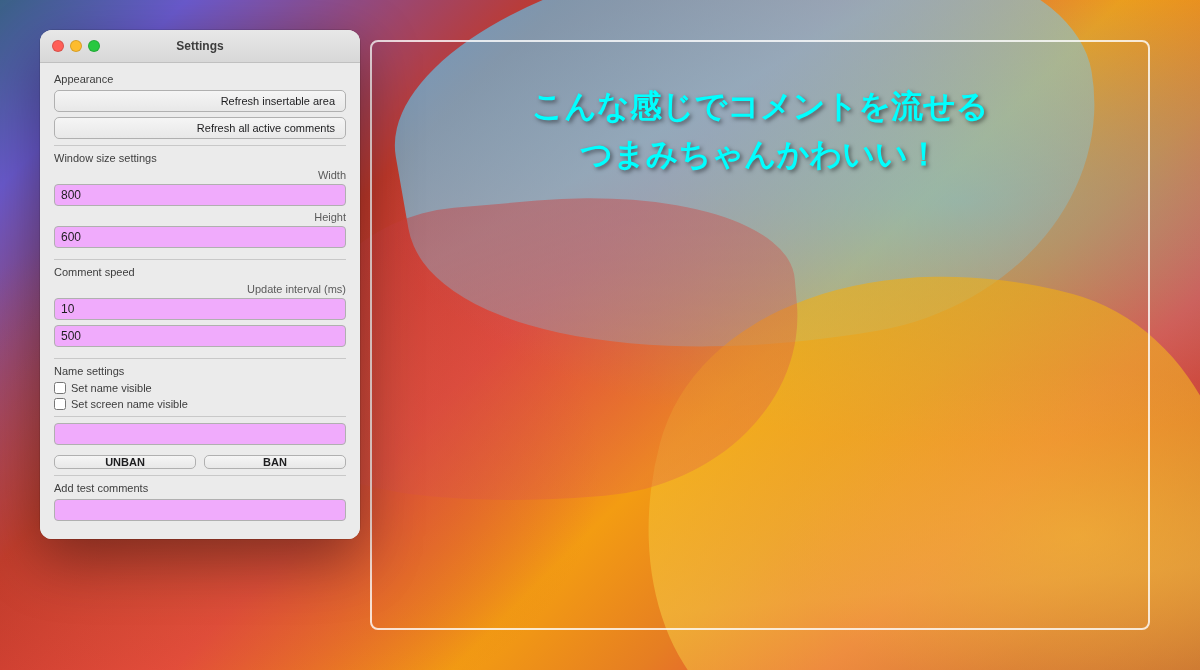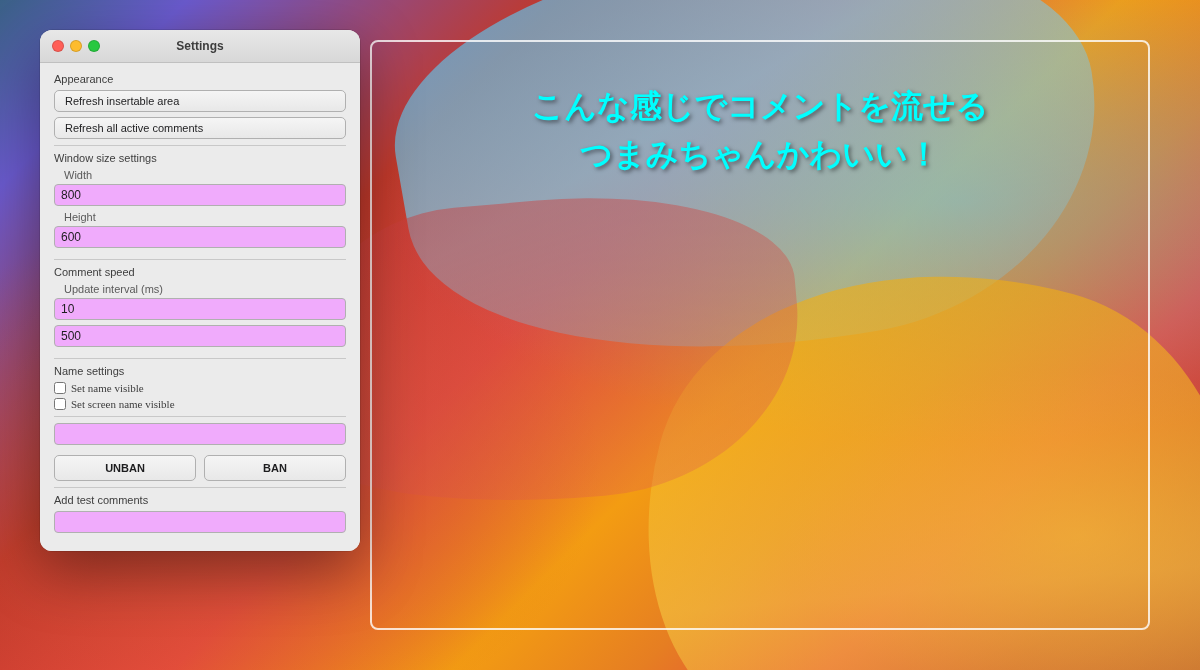--- a/index.html
+++ b/index.html
@@ -148,28 +148,29 @@
       display: block;
       width: 100%;
       padding: 4px 10px;
       margin-bottom: 5px;
       background: linear-gradient(180deg, #f5f5f5 0%, #e8e8e8 100%);
       border: 1px solid #b0b0b0;
       border-radius: 5px;
       font-size: 11px;
       color: #1d1d1f;
       cursor: pointer;
-      text-align: left;
+      text-align: right;
     }
 
     .sub-label {
       font-size: 11px;
       color: #5a5a5a;
       margin-left: 10px;
       margin-bottom: 3px;
+      text-align: right;
     }
 
     .text-input {
       width: 100%;
       padding: 3px 6px;
       margin-bottom: 5px;
       background: #f0abfc;
       border: 1px solid #b0b0b0;
       border-radius: 4px;
       font-size: 12px;
@@ -185,32 +186,31 @@
     }
 
     .checkbox-row input[type="checkbox"] {
       width: 12px;
       height: 12px;
     }
 
     .checkbox-label {
       font-size: 11px;
       color: #3d3d3d;
-      font-family: Liberation Serif, serif;
     }
 
     .ban-row {
       display: flex;
       gap: 8px;
       margin-top: 5px;
     }
 
     .btn-ban {
       flex: 1;
-      padding: 6px 10px;
+      padding: 0 10px;
       background: linear-gradient(180deg, #f5f5f5 0%, #e8e8e8 100%);
       border: 1px solid #b0b0b0;
       border-radius: 5px;
       font-size: 11px;
       font-weight: 600;
       color: #1d1d1f;
       cursor: pointer;
       text-align: center;
     }
 

